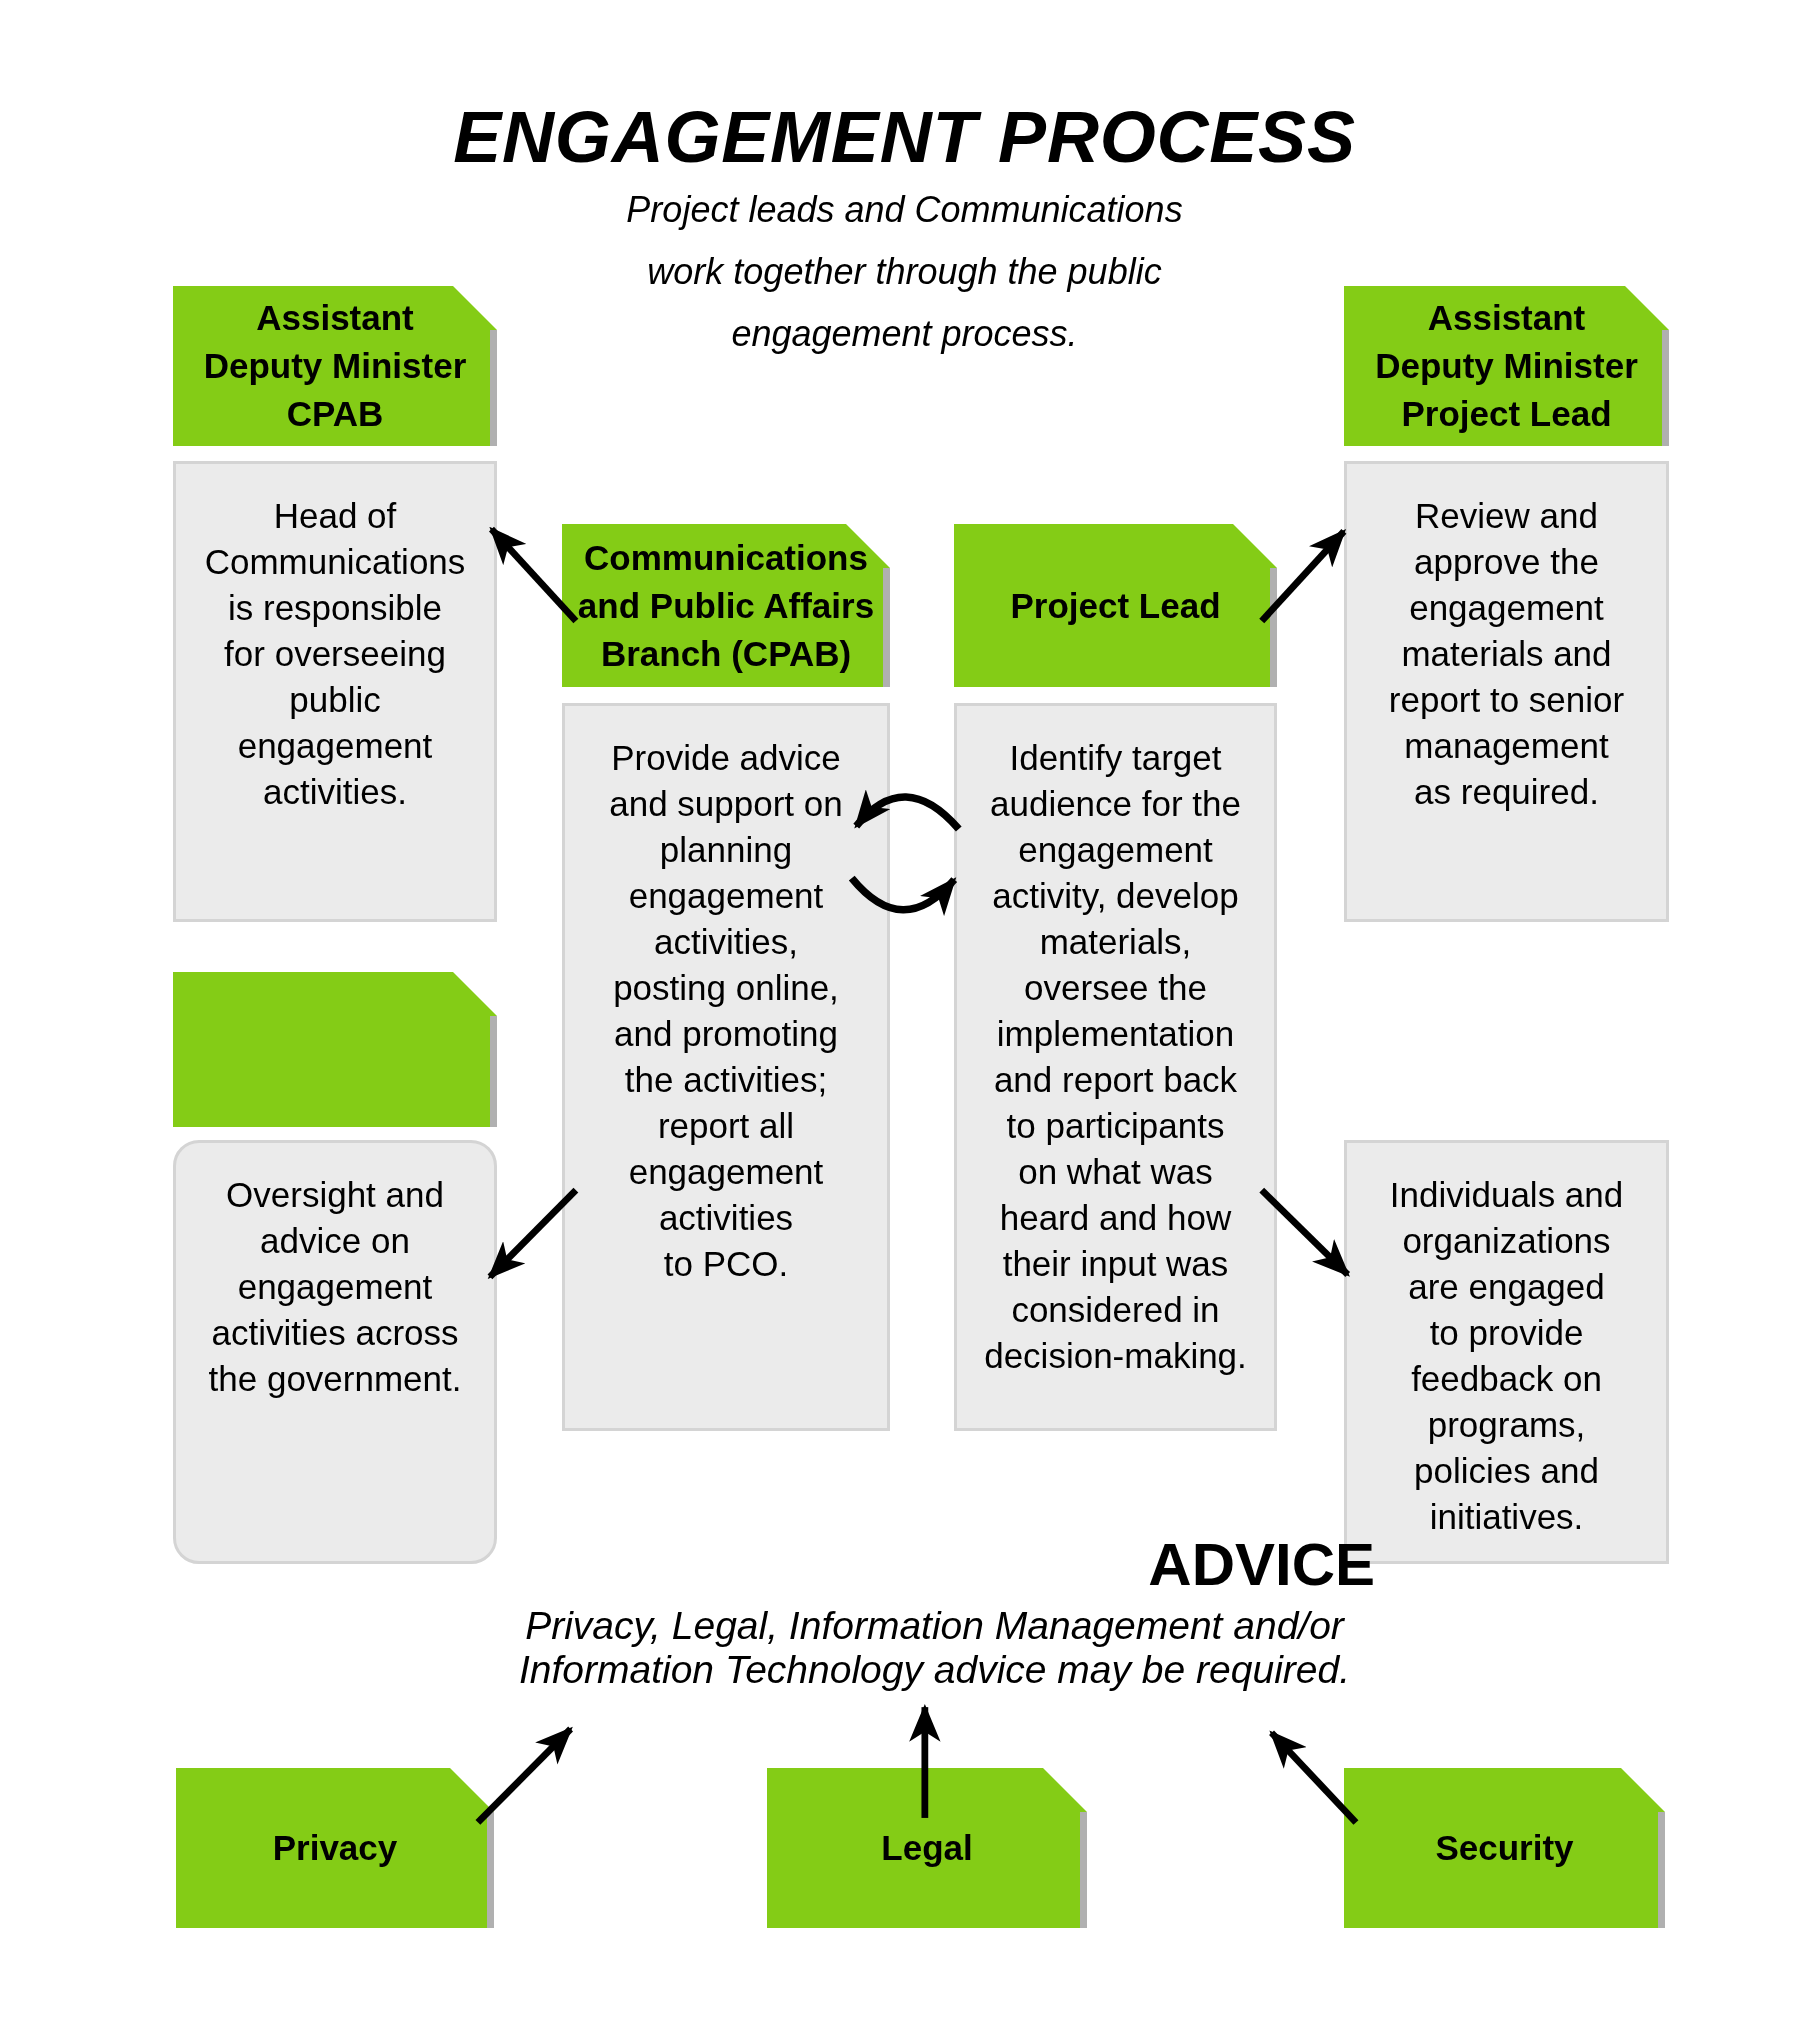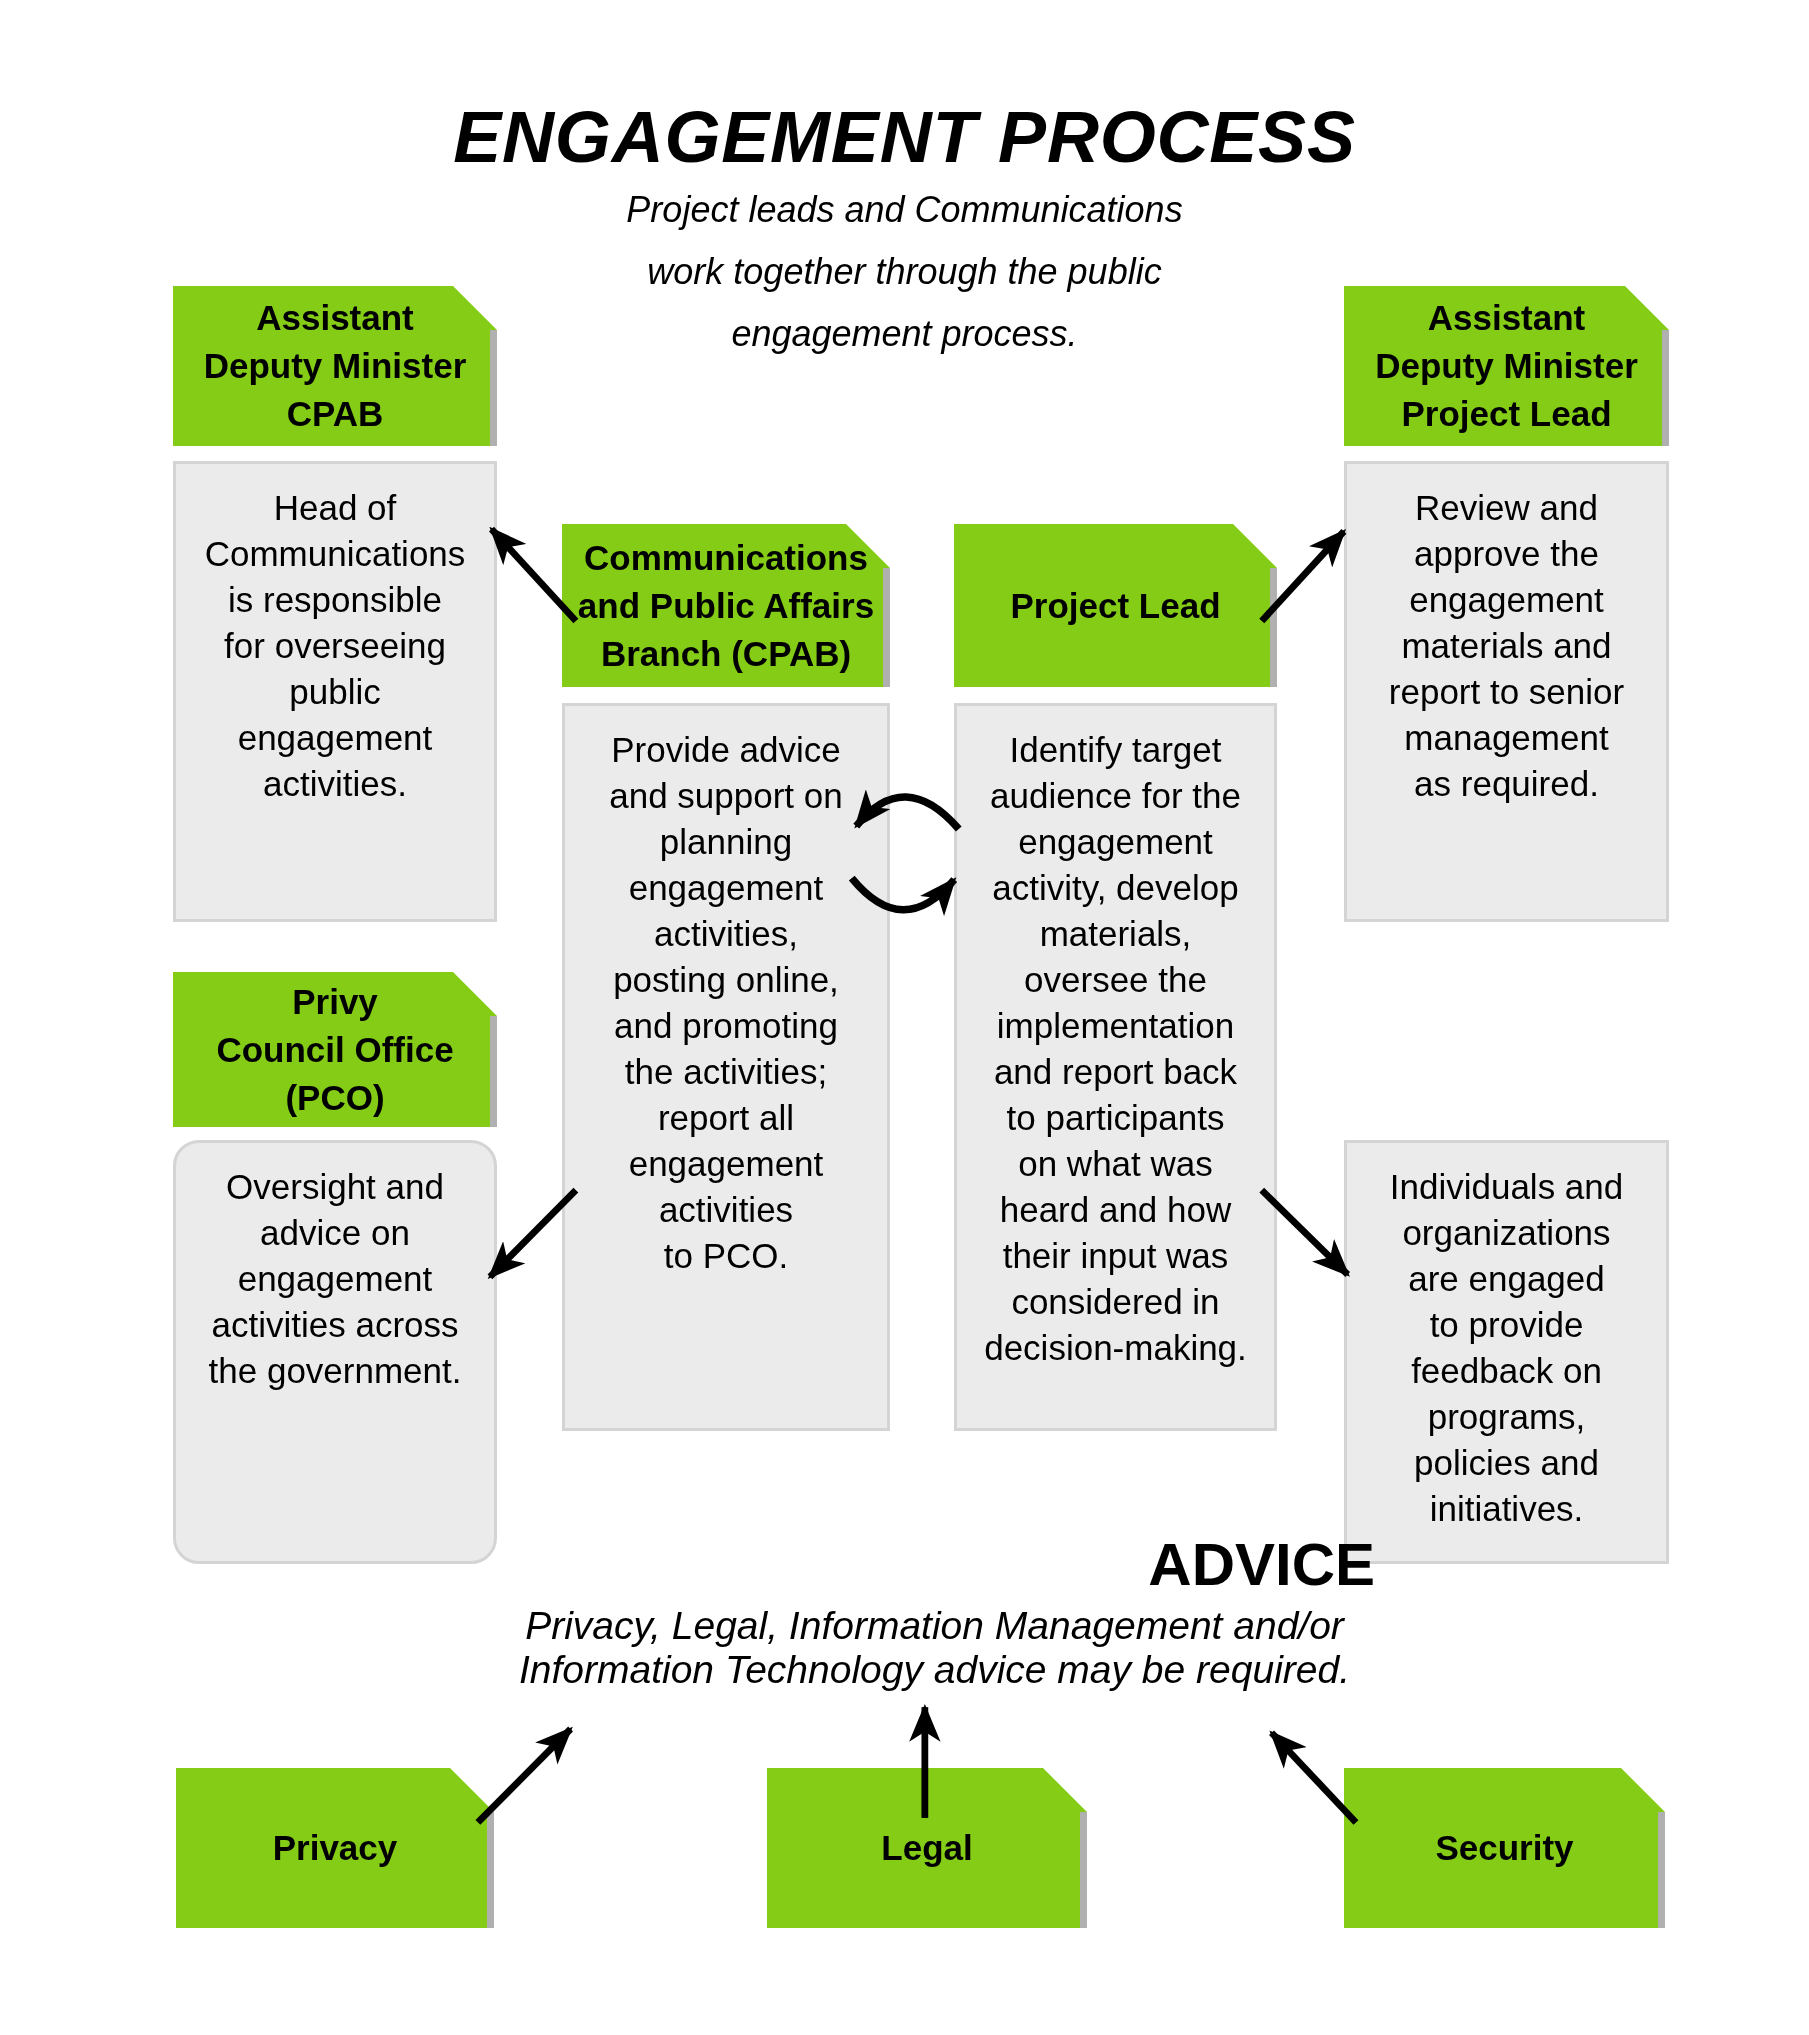--- a/index.html
+++ b/index.html
@@ -29,21 +29,21 @@
   }
   .hdr .fold{
     position:absolute;right:0;top:44px;bottom:0;width:6.8px;
     background:#b0b0b0;
   }
   .hdr .hlabel{position:relative;z-index:2;}
   .bodybox{
     position:absolute;
     background:#ebebeb;border:3px solid #d4d4d4;box-sizing:border-box;
     text-align:center;font-size:35px;line-height:46px;
-    padding-top:21px;
+    padding-top:29px;
   }
   .advice-title{
     position:absolute;left:452px;width:923px;top:1530px;
     text-align:right;font-size:60px;font-weight:bold;
   }
   .advice-sub{
     position:absolute;left:452px;width:965px;top:1604px;
     text-align:center;font-size:39px;font-style:italic;line-height:44px;
   }
   #arrow-layer{
@@ -122,23 +122,20 @@
 and report back
 to participants
 on what was
 heard and how
 their input was
 considered in
 decision-making.</div>
 
   <div class="hdr pre" style="left:173px;top:972px;width:324px;height:155px;">
     <span class="fold"></span>
-    <span class="hlabel pre">Privy
-Council Office
-(PCO)</span>
   </div>
 
   <div class="bodybox pre" style="left:173px;top:1140px;width:324px;height:424px;border-radius:26px;">Oversight and
 advice on
 engagement
 activities across
 the government.</div>
   <div class="bodybox pre" style="left:1344px;top:1140px;width:325px;height:424px;">Individuals and
 organizations
 are engaged

